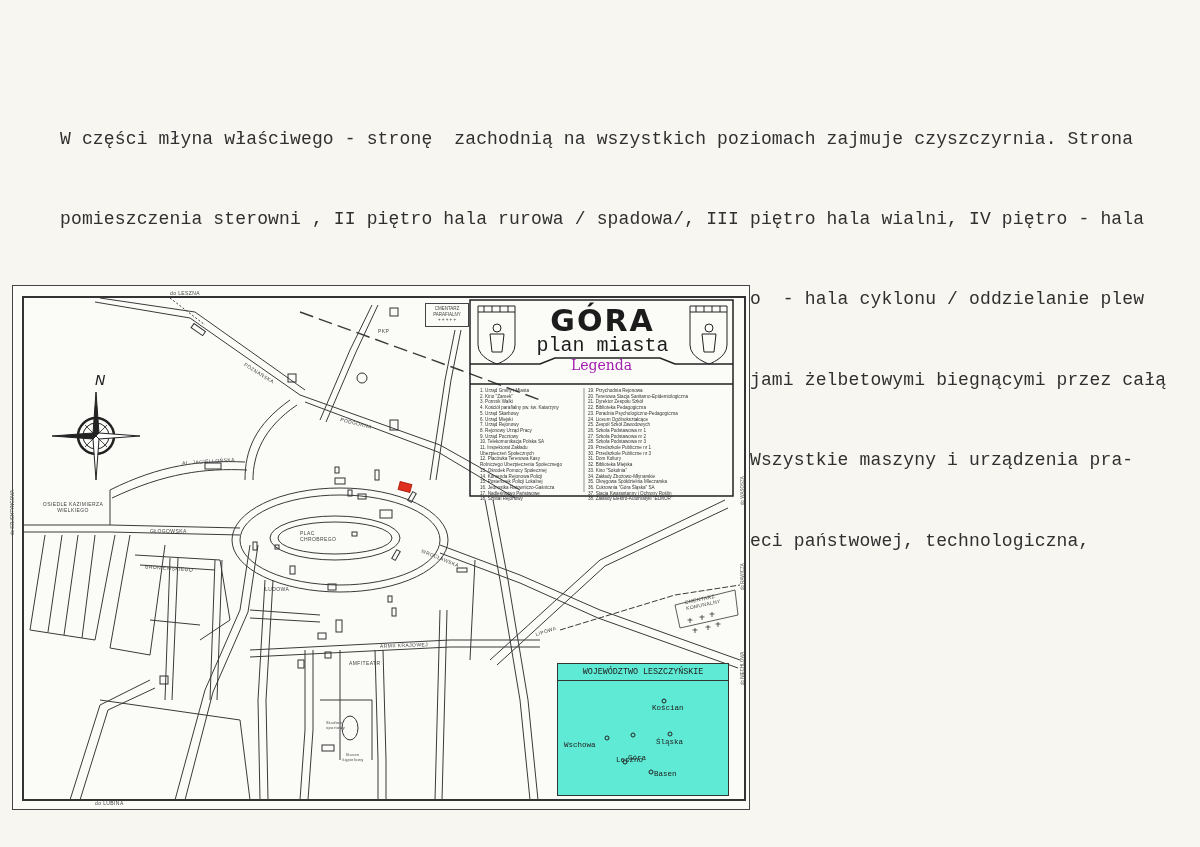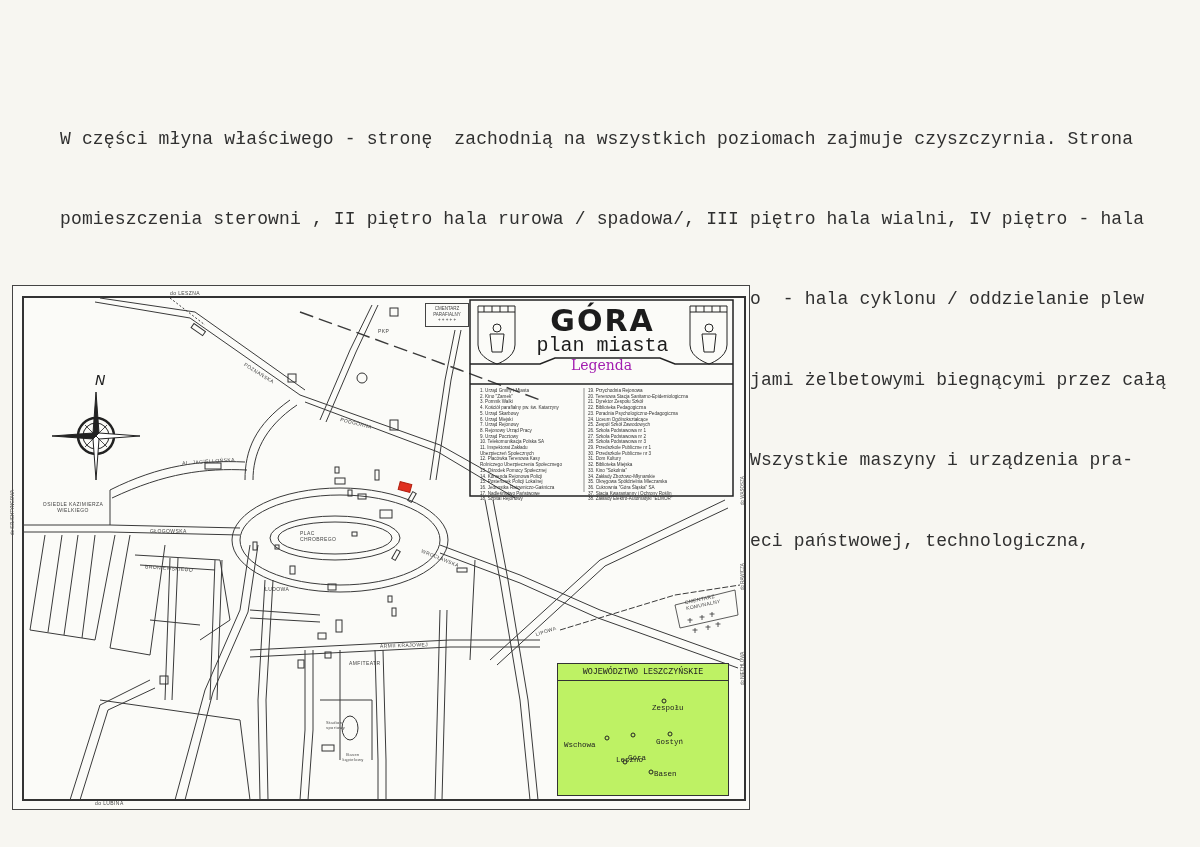--- a/index.html
+++ b/index.html
@@ -56,21 +56,21 @@
     border: 1px solid #444; font-family: "Liberation Sans", sans-serif;
     font-size: 4.5px; line-height: 5.5px; text-align: center; color: #444;
     box-sizing: border-box; padding-top: 2px; background: #fbfbf8;
   }
   .compass-n {
     position: absolute; left: 95px; top: 372px; font-family: "DejaVu Sans", sans-serif;
     font-size: 14px; font-style: italic; color: #222;
   }
   .inset {
     position: absolute; left: 557px; top: 663px; width: 172px; height: 133px;
-    border: 1.5px solid #333; box-sizing: border-box; background: #bef264;
+    border: 1.5px solid #333; box-sizing: border-box; background: #5eead4;
   }
   .inset-title {
     position: absolute; left: 0; top: 0; width: 100%; height: 17px;
     border-bottom: 1.5px solid #333; box-sizing: border-box;
     font-family: "Liberation Mono", monospace; font-size: 8.4px; text-align: center;
     line-height: 16px; color: #222;
   }
   .city {
     position: absolute; font-family: "Liberation Mono", monospace; font-size: 7.5px; color: #222;
   }
@@ -328,24 +328,24 @@
 <div class="map-label" style="left:380px;top:642px;transform:rotate(-2deg);">ARMII KRAJOWEJ</div>
 
 <div class="side-label" style="left:10px;top:535px;">do SZLICHTYNGOWA</div>
 <div class="side-label" style="left:740px;top:505px;">do WĄSOSZA</div>
 <div class="side-label" style="left:740px;top:590px;">do RAWICZA</div>
 <div class="side-label" style="left:740px;top:685px;">do NIECHLOWA</div>
 
 <div class="inset">
   <div class="inset-title">WOJEWÓDZTWO LESZCZYŃSKIE</div>
 </div>
-<div class="city" style="left:652px;top:704px;">Zespołu</div>
+<div class="city" style="left:652px;top:704px;">Kościan</div>
 <div class="city" style="left:616px;top:756px;">Leszno</div>
 <div class="city" style="left:564px;top:741px;">Wschowa</div>
-<div class="city" style="left:656px;top:738px;">Gostyń</div>
+<div class="city" style="left:656px;top:738px;">Śląska</div>
 <div class="city" style="left:628px;top:754px;">Góra</div>
 <div class="city" style="left:654px;top:770px;">Basen</div>
 <svg class="map" width="1200" height="847" style="pointer-events:none">
   <g fill="none" stroke="#222" stroke-width="1">
     <circle cx="664" cy="701" r="2"></circle>
     <circle cx="633" cy="735" r="2"></circle>
     <circle cx="607" cy="738" r="2"></circle>
     <circle cx="670" cy="734" r="2"></circle>
     <circle cx="625" cy="762" r="2"></circle>
     <circle cx="651" cy="772" r="2"></circle>

